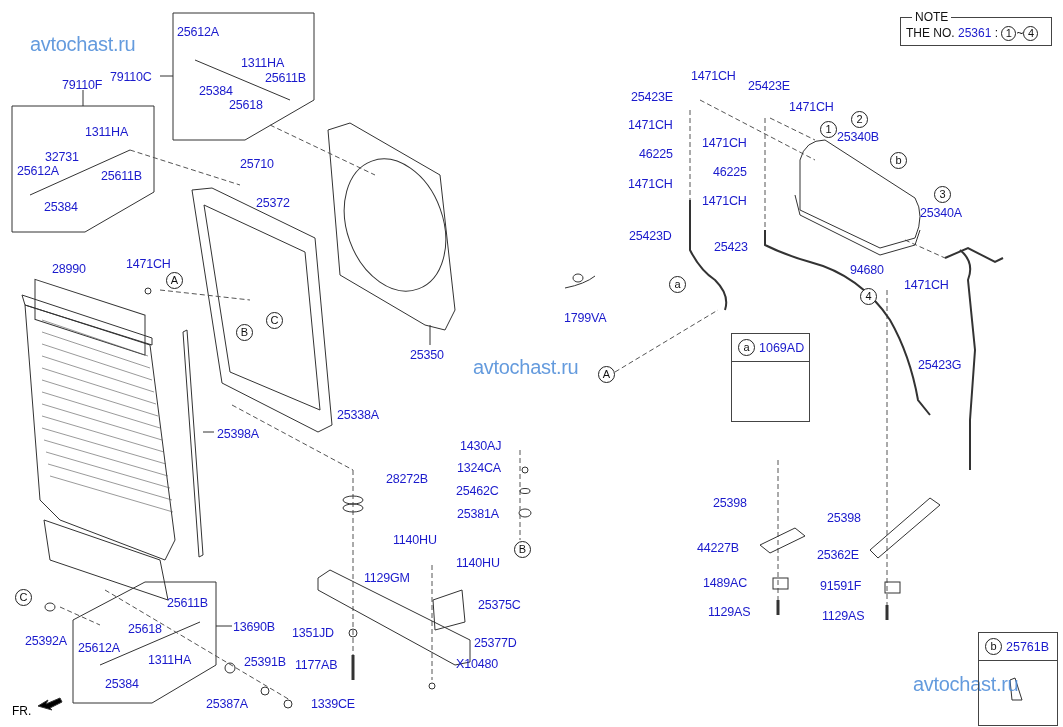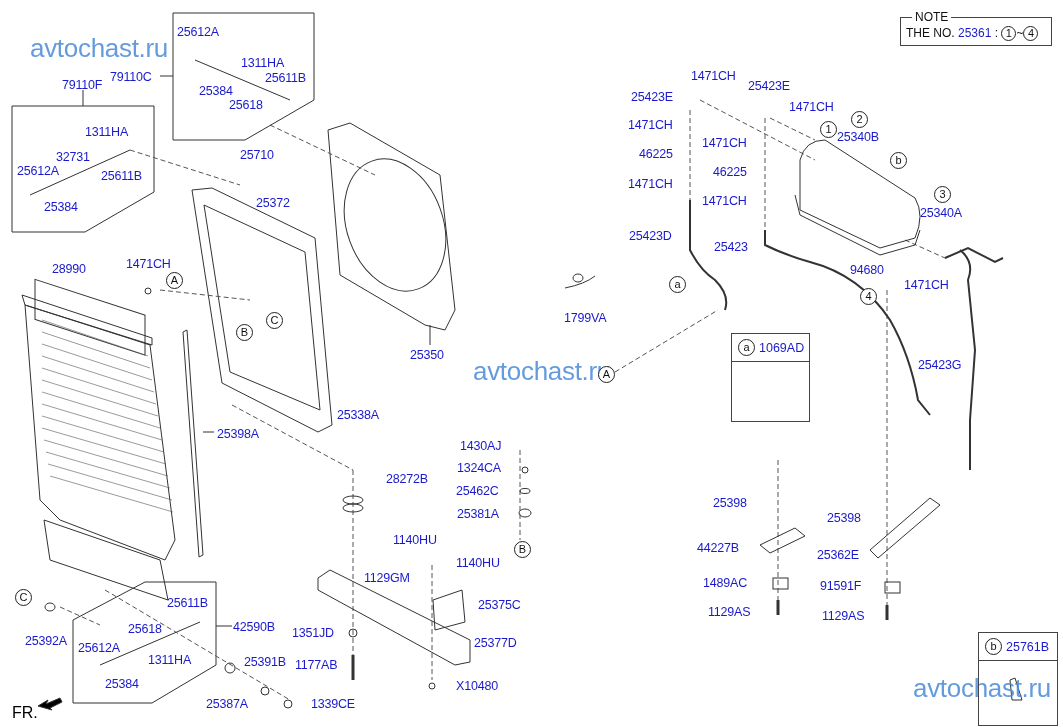--- a/index.html
+++ b/index.html
@@ -1,28 +1,28 @@
 <!DOCTYPE html>
 <html><head>
 <meta charset="utf-8">
 <style>
   html,body{margin:0;padding:0;background:#fff;}
   body{width:1063px;height:727px;position:relative;overflow:hidden;font-family:"Liberation Sans",sans-serif;}
   #stage{position:absolute;left:0;top:0;width:1063px;height:727px;}
   .lbl{position:absolute;font-size:12.5px;color:#1a1acc;white-space:nowrap;line-height:14px;letter-spacing:-0.2px;cursor:pointer;}
-  .wm{position:absolute;font-size:26px;color:#4a8ad8;opacity:0.85;white-space:nowrap;letter-spacing:-0.3px;}
+  .wm{position:absolute;font-size:20px;color:#4a8ad8;opacity:0.85;white-space:nowrap;letter-spacing:-0.3px;}
   .circ{position:absolute;width:15px;height:15px;border:1px solid #222;border-radius:50%;font-size:11px;line-height:15px;text-align:center;color:#111;background:#fff;}
   .note-box{position:absolute;left:900px;top:17px;width:150px;height:27px;border:1px solid #444;}
   .note-title{position:absolute;left:912px;top:10px;background:#fff;padding:0 3px;font-size:12px;color:#111;}
   .note-text{position:absolute;left:906px;top:26px;font-size:12px;color:#111;white-space:nowrap;}
   .note-num{color:#1a1acc;}
   .callbox{position:absolute;border:1px solid #444;background:#fff;}
   .callbox .hdr{height:27px;border-bottom:1px solid #444;display:flex;align-items:center;padding-left:6px;font-size:12.5px;color:#1a1acc;}
   .callbox .hdr .circ{position:static;display:inline-block;margin-right:4px;}
-  .fr{position:absolute;left:12px;top:704px;font-size:16px;color:#000;font-weight:normal;}
+  .fr{position:absolute;left:12px;top:704px;font-size:12px;color:#000;font-weight:normal;}
 </style>
 </head>
 <body>
 
 <div id="stage">
 
 <svg width="1063" height="727" style="position:absolute;left:0;top:0">
   <g fill="none" stroke="#333" stroke-width="1">
 
     <polygon points="173,13 314,13 314,100 245,140 173,140"></polygon>
@@ -174,48 +174,48 @@
 <div class="circ" style="left:890px;top:152px">b</div>
 
 <div class="lbl" style="left:177px;top:25px">25612A</div>
 <div class="lbl" style="left:110px;top:70px">79110C</div>
 <div class="lbl" style="left:62px;top:78px">79110F</div>
 <div class="lbl" style="left:241px;top:56px">1311HA</div>
 <div class="lbl" style="left:265px;top:71px">25611B</div>
 <div class="lbl" style="left:199px;top:84px">25384</div>
 <div class="lbl" style="left:229px;top:98px">25618</div>
 <div class="lbl" style="left:85px;top:125px">1311HA</div>
-<div class="lbl" style="left:56px;top:150px">32731</div>
+<div class="lbl" style="left:45px;top:150px">32731</div>
 <div class="lbl" style="left:17px;top:164px">25612A</div>
 <div class="lbl" style="left:101px;top:169px">25611B</div>
 <div class="lbl" style="left:44px;top:200px">25384</div>
-<div class="lbl" style="left:240px;top:148px">25710</div>
+<div class="lbl" style="left:240px;top:157px">25710</div>
 <div class="lbl" style="left:256px;top:196px">25372</div>
 <div class="lbl" style="left:52px;top:262px">28990</div>
 <div class="lbl" style="left:126px;top:257px">1471CH</div>
 <div class="lbl" style="left:410px;top:348px">25350</div>
 <div class="lbl" style="left:337px;top:408px">25338A</div>
 <div class="lbl" style="left:217px;top:427px">25398A</div>
 <div class="lbl" style="left:564px;top:311px">1799VA</div>
 <div class="lbl" style="left:386px;top:472px">28272B</div>
 <div class="lbl" style="left:460px;top:439px">1430AJ</div>
 <div class="lbl" style="left:457px;top:461px">1324CA</div>
 <div class="lbl" style="left:456px;top:484px">25462C</div>
 <div class="lbl" style="left:457px;top:507px">25381A</div>
 <div class="lbl" style="left:393px;top:533px">1140HU</div>
 <div class="lbl" style="left:456px;top:556px">1140HU</div>
 <div class="lbl" style="left:364px;top:571px">1129GM</div>
 <div class="lbl" style="left:478px;top:598px">25375C</div>
 <div class="lbl" style="left:292px;top:626px">1351JD</div>
 <div class="lbl" style="left:474px;top:636px">25377D</div>
 <div class="lbl" style="left:295px;top:658px">1177AB</div>
-<div class="lbl" style="left:456px;top:679px">X10480</div>
+<div class="lbl" style="left:456px;top:657px">X10480</div>
 <div class="lbl" style="left:25px;top:634px">25392A</div>
 <div class="lbl" style="left:167px;top:596px">25611B</div>
-<div class="lbl" style="left:233px;top:620px">42590B</div>
+<div class="lbl" style="left:233px;top:620px">13690B</div>
 <div class="lbl" style="left:128px;top:622px">25618</div>
 <div class="lbl" style="left:78px;top:641px">25612A</div>
 <div class="lbl" style="left:148px;top:653px">1311HA</div>
 <div class="lbl" style="left:105px;top:677px">25384</div>
 <div class="lbl" style="left:244px;top:655px">25391B</div>
 <div class="lbl" style="left:206px;top:697px">25387A</div>
 <div class="lbl" style="left:311px;top:697px">1339CE</div>
 <div class="lbl" style="left:691px;top:69px">1471CH</div>
 <div class="lbl" style="left:631px;top:90px">25423E</div>
 <div class="lbl" style="left:628px;top:118px">1471CH</div>

